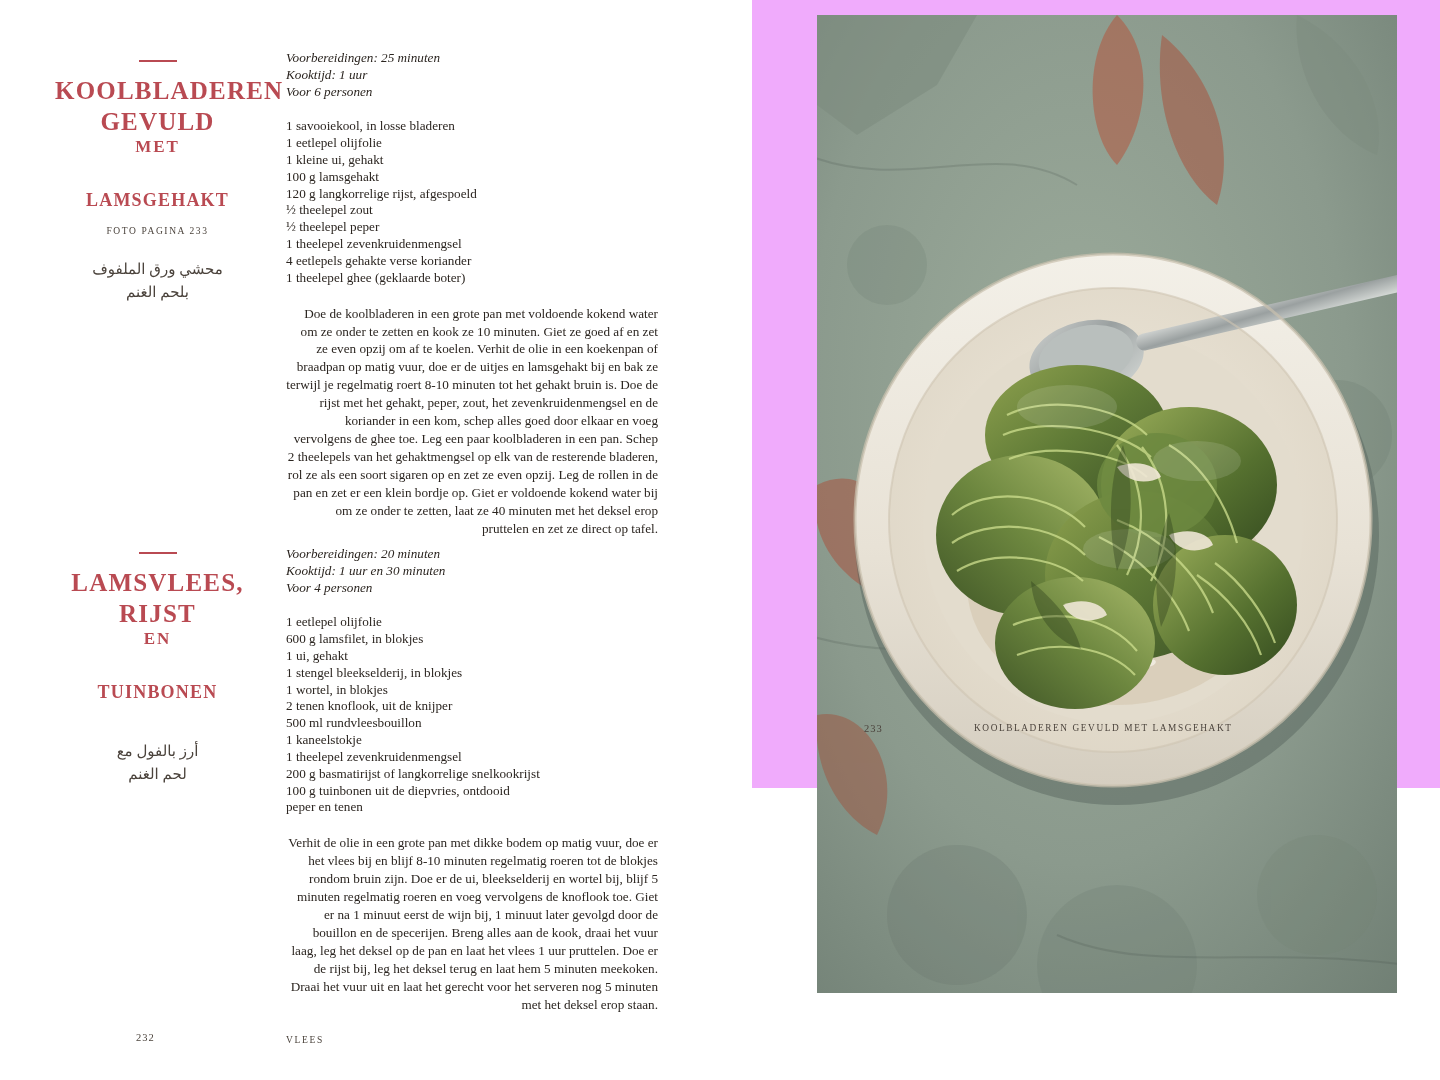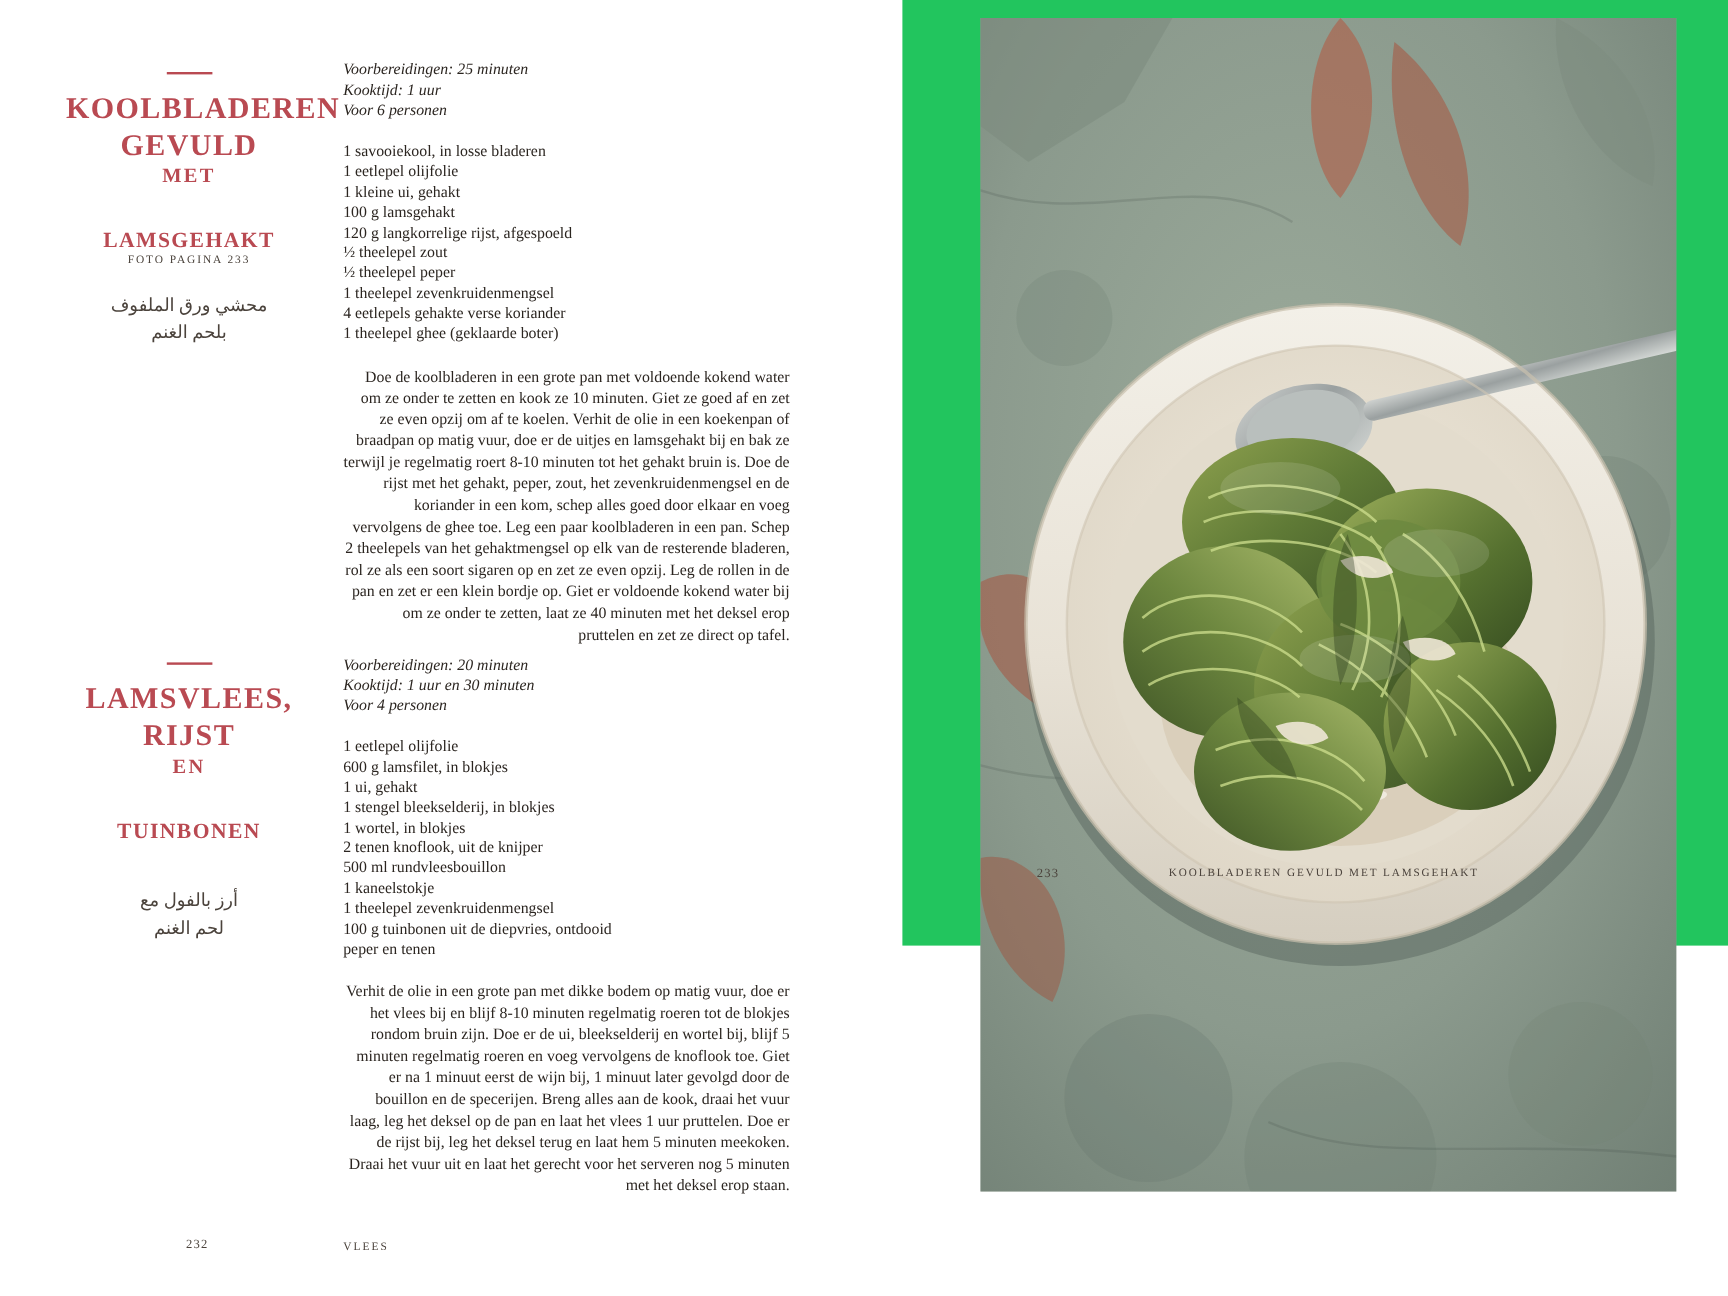--- a/index.html
+++ b/index.html
@@ -52,20 +52,21 @@
     font-weight: bold;
     letter-spacing: 1.2px;
     line-height: 1.22;
     margin: 0;
   }
   .recipe-title .l1 { display: block; font-size: 25px; }
   .recipe-title .l2 { display: block; font-size: 25px; }
   .recipe-title .l3 { display: block; font-size: 17px; letter-spacing: 2px;}
   .recipe-title .l4 { display: block; font-size: 18px; margin-top: 32px; }
   .photo-ref {
+    margin-top: 14px;
     font-size: 9.5px;
     letter-spacing: 1.6px;
     color: #4b433c;
     text-transform: uppercase;
   }
   .arabic {
     margin-top: 22px;
     font-size: 15px;
     line-height: 1.55;
     color: #4b433c;
@@ -97,37 +98,36 @@
   }
   .block-gap-1 { margin-top: 18px; }
   .block-gap-2 { margin-top: 18px; }
   .folio-left {
     position: absolute;
     left: 136px;
     bottom: 37px;
     font-size: 10.5px;
     letter-spacing: 1px;
     color: #4b433c;
-    margin-left: 19px;
   }
   .section-left {
     position: absolute;
     left: 286px;
     bottom: 35px;
     font-size: 9.5px;
     letter-spacing: 1.7px;
     color: #4b433c;
     text-transform: uppercase;
   }
   
   .page-right {
     position: relative;
     width: 688px;
     height: 788px;
-    background: #22c55e;
+    background: #f0abfc;
   }
   .photo {
     position: absolute;
     left: 65px;
     top: 15px;
     width: 580px;
     height: 978px;
     overflow: hidden;
     background: #8d9a8f;
   }
@@ -222,20 +222,21 @@
         <div class="ingredients block-gap-1">
           <div>1 eetlepel olijfolie</div>
           <div>600 g lamsfilet, in blokjes</div>
           <div>1 ui, gehakt</div>
           <div>1 stengel bleekselderij, in blokjes</div>
           <div>1 wortel, in blokjes</div>
           <div>2 tenen knoflook, uit de knijper</div>
           <div>500 ml rundvleesbouillon</div>
           <div>1 kaneelstokje</div>
           <div>1 theelepel zevenkruidenmengsel</div>
+          <div>200 g basmatirijst of langkorrelige snelkookrijst</div>
           <div>100 g tuinbonen uit de diepvries, ontdooid</div>
           <div>peper en tenen</div>
         </div>
         <div class="method block-gap-2">Verhit de olie in een grote pan met dikke bodem op matig vuur, doe er het vlees bij en blijf 8-10 minuten regelmatig roeren tot de blokjes rondom bruin zijn. Doe er de ui, bleekselderij en wortel bij, blijf 5 minuten regelmatig roeren en voeg vervolgens de knoflook toe. Giet er na 1 minuut eerst de wijn bij, 1 minuut later gevolgd door de bouillon en de specerijen. Breng alles aan de kook, draai het vuur laag, leg het deksel op de pan en laat het vlees 1 uur pruttelen. Doe er de rijst bij, leg het deksel terug en laat hem 5 minuten meekoken. Draai het vuur uit en laat het gerecht voor het serveren nog 5 minuten met het deksel erop staan.</div>
       </div>
 
     </div>
 
     <div class="folio-left">232</div>
     <div class="section-left">VLEES</div>

